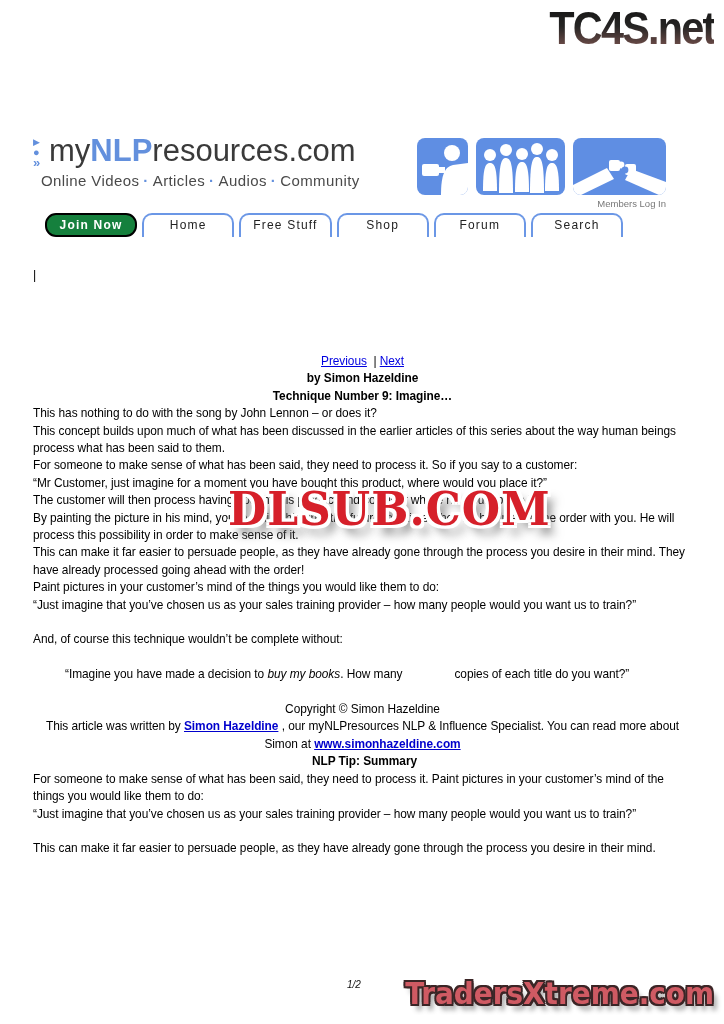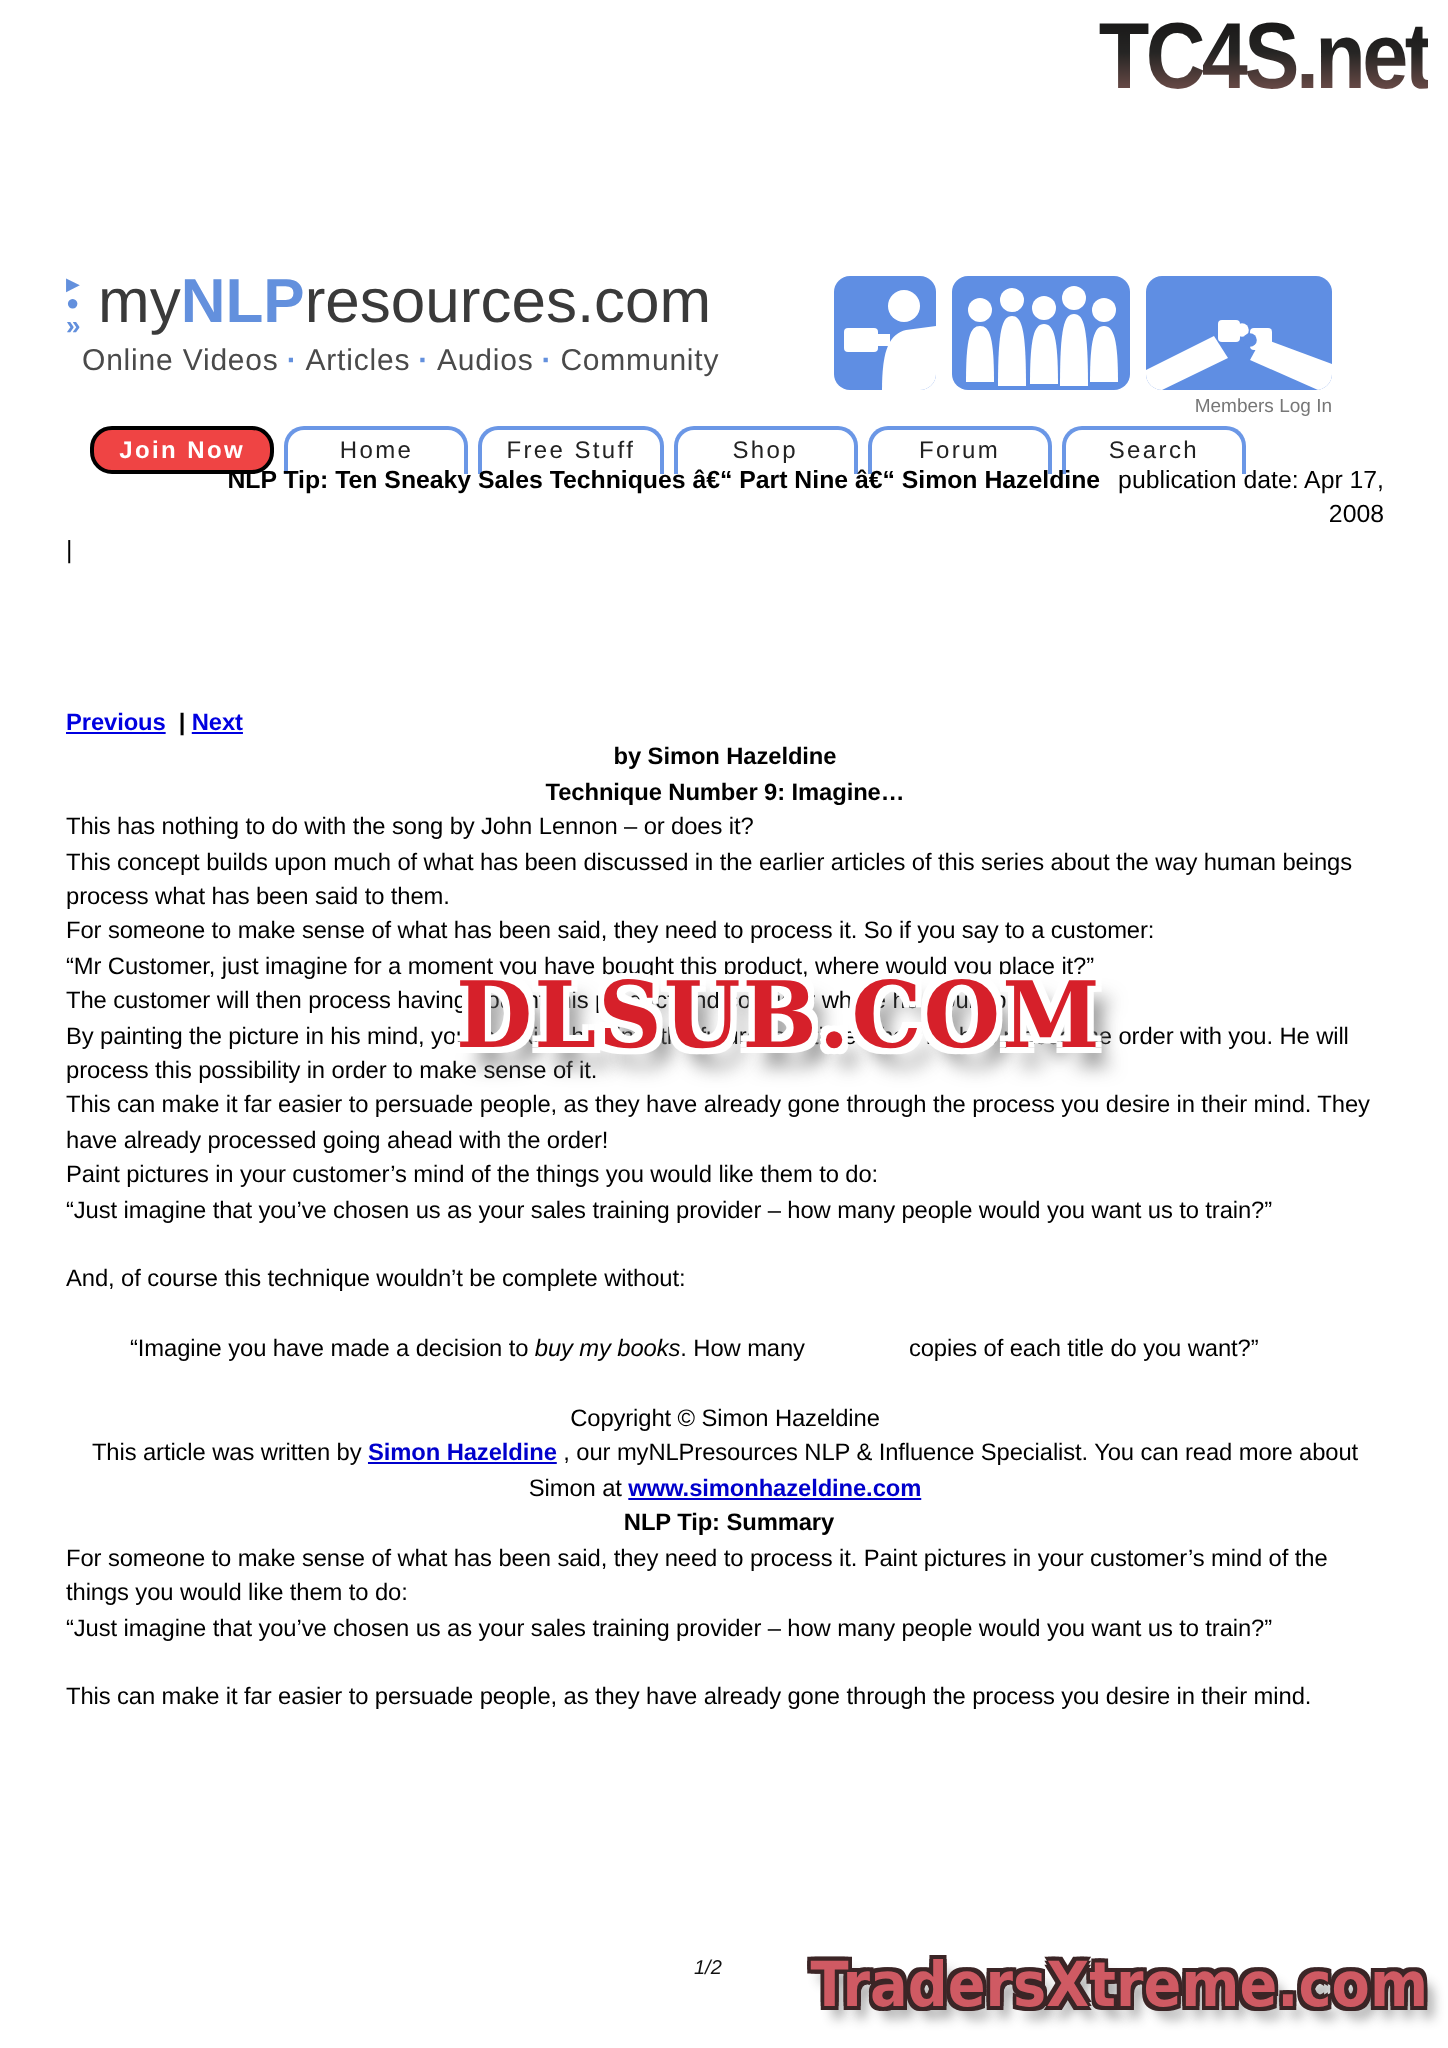--- a/index.html
+++ b/index.html
@@ -50,38 +50,38 @@
 
   
   .nav { position:absolute; left:12px; top:78px; width:578px; display:flex; gap:5px; }
   .tab {
     flex:1; height:24px; line-height:21px; text-align:center;
     font-size:12px; letter-spacing:1.2px; color:#222;
     background:#fff; border:2px solid #6b97e6; border-bottom:none;
     border-radius:10px 10px 0 0; cursor:pointer; white-space:nowrap; overflow:hidden;
   }
   .tab.active {
-    background:#ef4444; color:#fff; border:2px solid #000;
+    background:#15803d; color:#fff; border:2px solid #000;
     border-radius:11px; line-height:20px; font-weight:bold;
   }
 
   
   .meta { position:absolute; top:232px; left:33px; width:659px; font-size:12.4px; line-height:17px; }
   .title-line { display:flex; justify-content:flex-end; gap:9px; white-space:nowrap; }
   .title-bold { font-weight:bold; }
   .title-year { text-align:right; }
   .meta2 { position:absolute; top:267px; left:33px; font-size:12.4px; line-height:17px; }
 
   
   .article {
     position:absolute; top:353px; left:33px; width:659px;
     font-size:11.9px; line-height:17.4px; letter-spacing:-0.05px; color:#000;
   }
   .article p { margin:0; }
-  .right { text-align:left;font-weight:bold; }
+  .right { text-align:center; }
   .center { text-align:center; }
   .bold { font-weight:bold;text-align:center; }
   .gap { height:17.4px; }
   a.lnk { color:#0000e0; text-decoration:underline; cursor:pointer; }
   a.lnk-bold { color:#0000cc; text-decoration:underline; font-weight:bold; cursor:pointer; }
   .nbsp-line { padding-right:5px; }
   .quote-ind { padding-left:32px; }
   .inline-gap { display:inline-block; width:52px; }
   .sum-ind { padding-left:4px; }
   em.it { font-style:italic; }
@@ -181,27 +181,20 @@
     <div class="nav">
       <div class="tab active">Join Now</div>
       <div class="tab">Home</div>
       <div class="tab">Free Stuff</div>
       <div class="tab">Shop</div>
       <div class="tab">Forum</div>
       <div class="tab">Search</div>
     </div>
   </div>
 
-  <div class="meta">
-    <div class="title-line">
-      <span class="title-bold">NLP Tip: Ten Sneaky Sales Techniques â€“ Part Nine â€“ Simon Hazeldine</span>
-      <span>publication date: Apr 17,</span>
-    </div>
-    <div class="title-year">2008</div>
-  </div>
   <div class="meta2">
     <div>|</div>
   </div>
 
   <div class="article">
     <p class="right"><a class="lnk">Previous</a>&nbsp; <span>|</span> <a class="lnk">Next</a></p>
     <p class="center bold">by Simon Hazeldine</p>
     <p class="bold">Technique Number 9: Imagine…</p>
     <p>This has nothing to do with the song by John Lennon – or does it?</p>
     <p>This concept builds upon much of what has been discussed in the earlier articles of this series about the way human beings process what has been said to them.</p>

